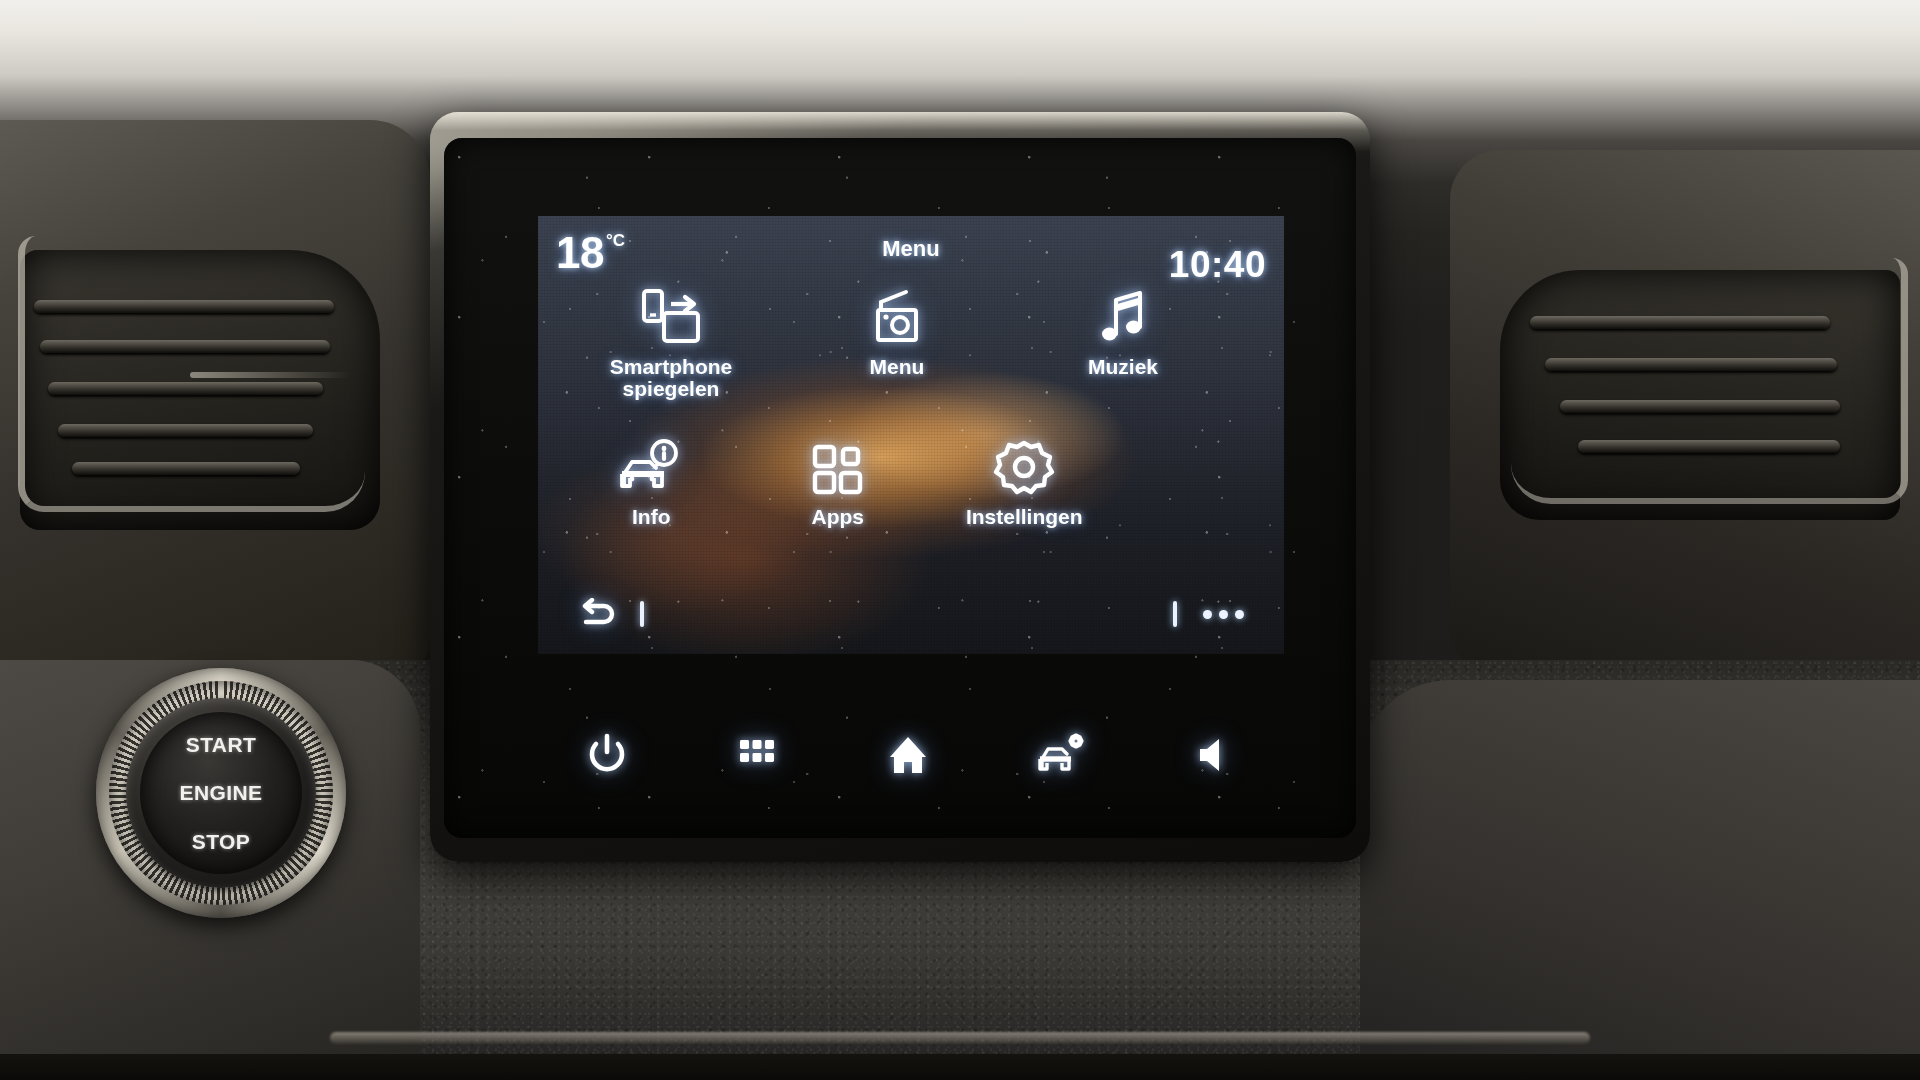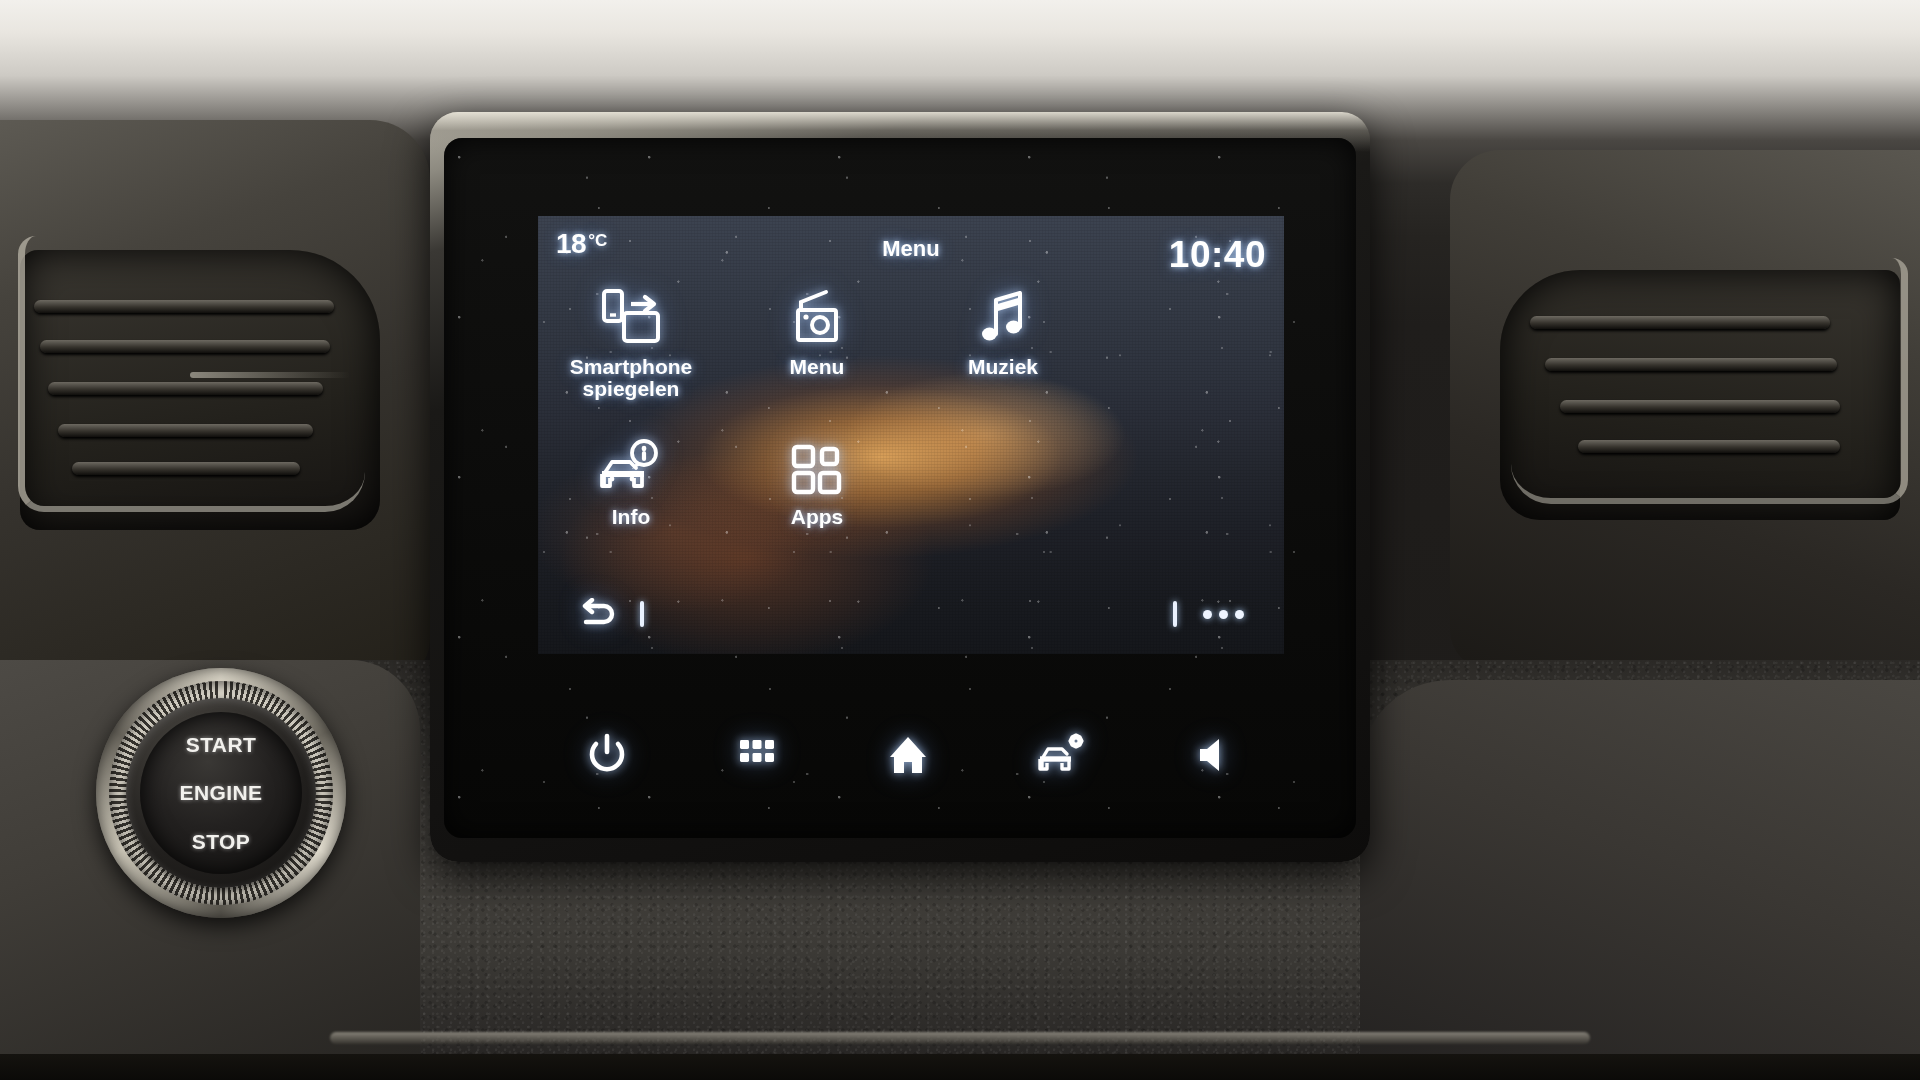--- a/index.html
+++ b/index.html
@@ -122,31 +122,31 @@
       radial-gradient(circle at 88% 82%, rgba(255,255,255,.55) 0 .8px, transparent 1.3px),
       radial-gradient(circle at 60% 88%, rgba(255,255,255,.5) 0 .9px, transparent 1.4px);
     background-size:160px 140px,200px 180px,180px 160px,220px 200px,150px 170px,190px 150px;}
 
   .glow{filter:drop-shadow(0 0 5px rgba(185,215,255,.75)) drop-shadow(0 0 12px rgba(120,170,255,.35));}
   .txt-glow{color:#fff;text-shadow:0 0 6px rgba(190,220,255,.9),0 0 16px rgba(110,165,255,.45);}
 
   
   .statusbar{position:absolute;left:0;top:6px;width:746px;height:56px;z-index:4;}
   .temp{position:absolute;left:18px;top:6px;display:flex;align-items:flex-start;}
-  .temp .val{font-size:28px;font-weight:bold;letter-spacing:-.5px;}
+  .temp .val{font-size:44px;font-weight:bold;letter-spacing:-.5px;}
   .temp .unit{font-size:17px;font-weight:bold;margin-top:3px;margin-left:2px;}
   .menutitle{position:absolute;left:0;top:14px;width:746px;text-align:center;font-size:22px;font-weight:bold;}
-  .clock{position:absolute;right:18px;top:12px;font-size:37px;font-weight:bold;letter-spacing:.5px;}
+  .clock{position:absolute;right:18px;top:22px;font-size:37px;font-weight:bold;letter-spacing:.5px;}
 
   
   .tiles{position:absolute;left:0;top:62px;width:746px;height:300px;z-index:4;}
   .row{display:flex;width:746px;}
   .row1{height:150px;}
   .row2{height:150px;}
-  .tile{width:186px;display:flex;flex-direction:column;align-items:center;cursor:pointer;}
+  .tile{width:186px;display:flex;flex-direction:column;align-items:center;cursor:pointer;padding-left:40px;}
   .tile .ico{height:64px;display:flex;align-items:flex-end;justify-content:center;margin-top:4px;}
   .tile .lbl{margin-top:10px;font-size:21px;font-weight:bold;line-height:1.03;text-align:center;}
   .tile .lbl .l2{display:block;}
 
   
   .botbar{position:absolute;left:0;bottom:12px;width:746px;height:56px;z-index:4;
     display:flex;align-items:center;}
   .bb-left{position:absolute;left:40px;display:flex;align-items:center;gap:22px;}
   .bb-right{position:absolute;right:40px;display:flex;align-items:center;gap:26px;}
   .divider{width:4px;height:26px;background:#eaf2ff;border-radius:2px;
@@ -304,20 +304,31 @@
               <rect x="36" y="9" width="15" height="15" rx="3"></rect>
               <rect x="8" y="33" width="19" height="19" rx="3"></rect>
               <rect x="34" y="33" width="19" height="19" rx="3"></rect>
             </svg>
           </div>
           <div class="lbl txt-glow">
             <span>Apps</span>
           </div>
         </div>
 
+        <div class="tile">
+          <div class="ico glow">
+            <svg width="64" height="58" viewBox="0 0 64 58" fill="none" stroke="#ffffff" stroke-width="4.4" stroke-linejoin="round">
+              <path d="M32 5 L39 9 L47 7 L50 15 L58 19 L56 27 L60 34 L53 39 L52 47 L44 48 L39 54 L32 50 L25 54 L20 48 L12 47 L11 39 L4 34 L8 27 L6 19 L14 15 L17 7 L25 9 Z"></path>
+              <circle cx="32" cy="29" r="9"></circle>
+            </svg>
+          </div>
+          <div class="lbl txt-glow">
+            <span>Instellingen</span>
+          </div>
+        </div>
 
         <div class="tile"></div>
 
       </div>
     </div>
 
     <div class="botbar">
       <div class="bb-left">
         <div class="hwbtn glow">
           <svg width="40" height="32" viewBox="0 0 40 32" fill="none" stroke="#ffffff" stroke-width="4.4" stroke-linecap="round" stroke-linejoin="round">

